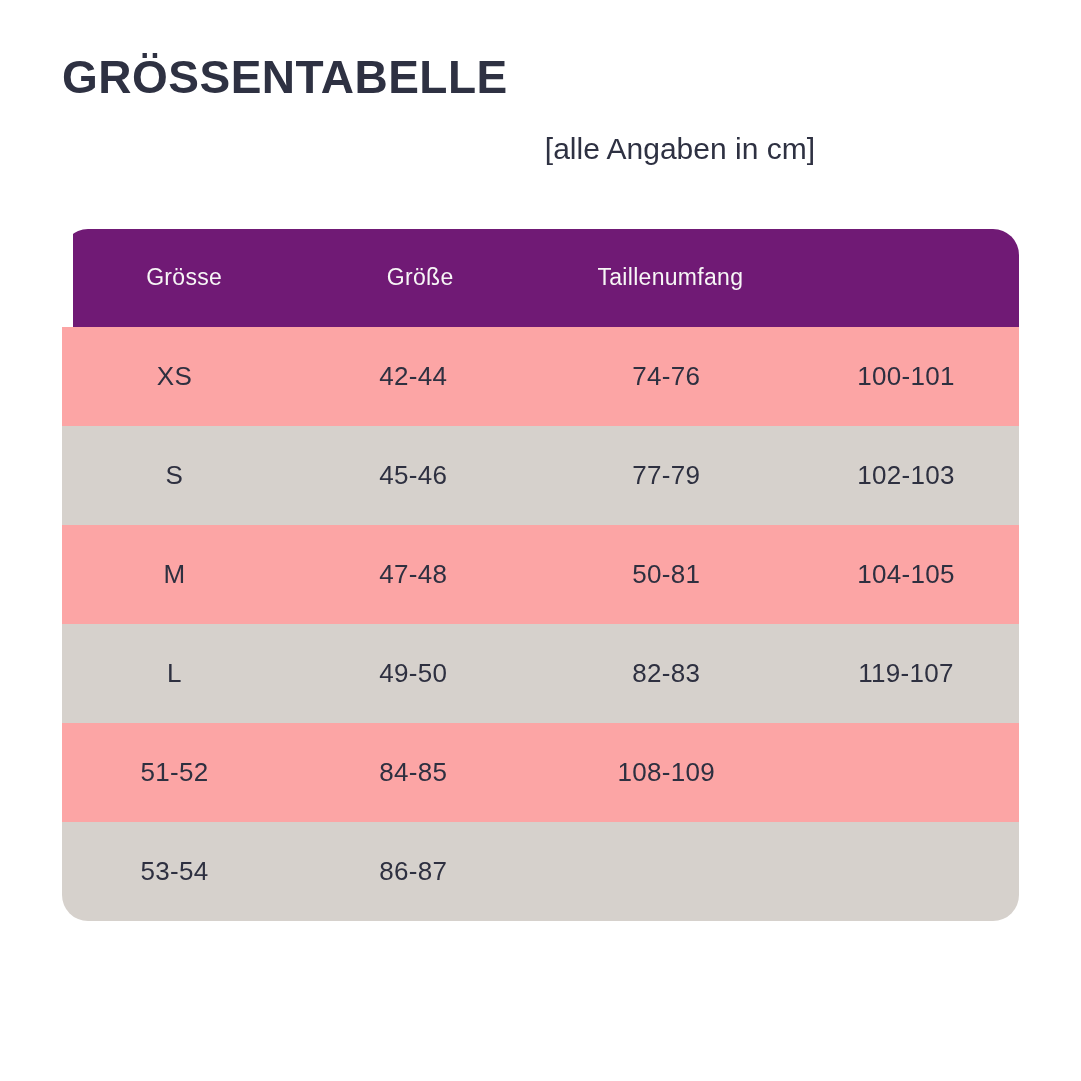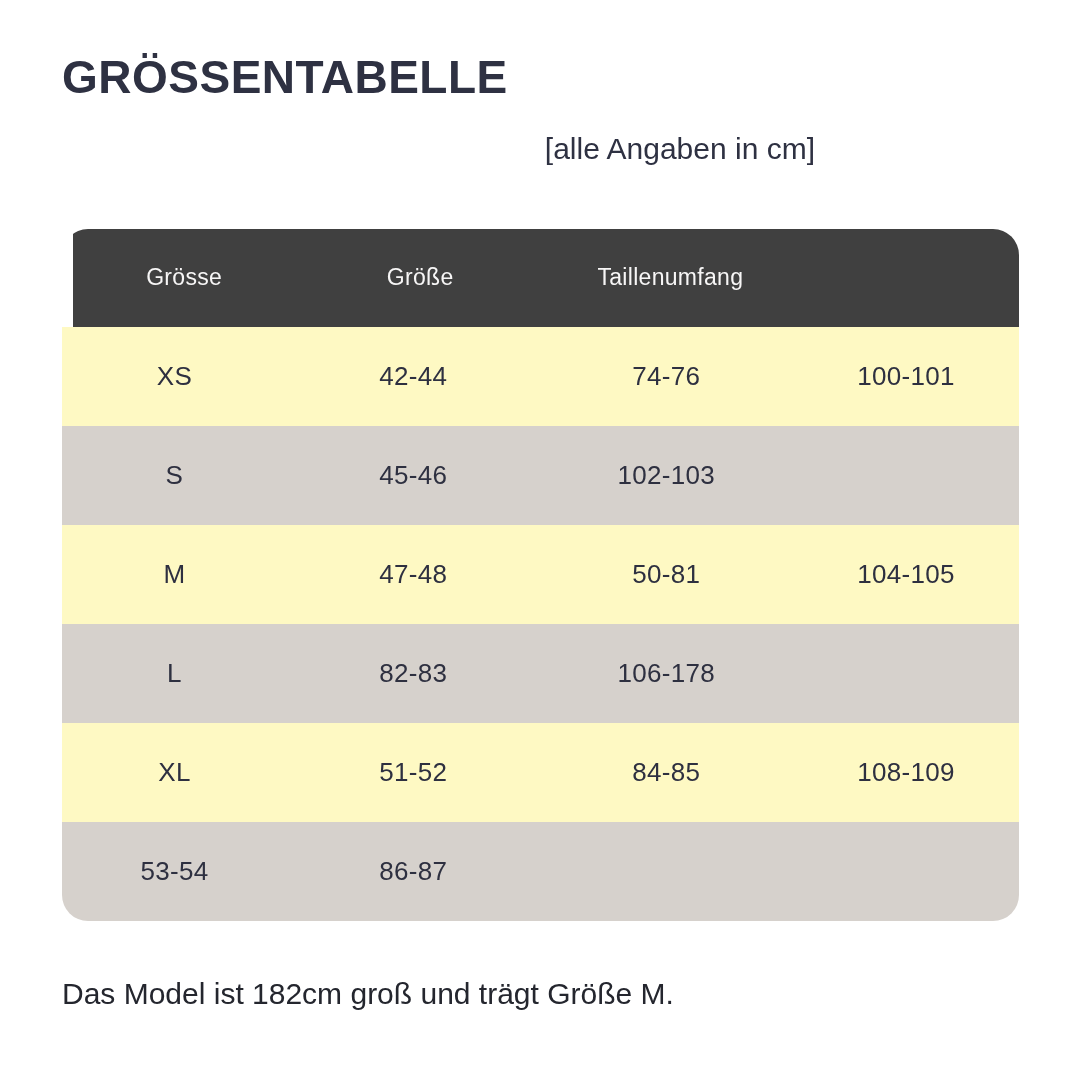--- a/index.html
+++ b/index.html
@@ -40,35 +40,35 @@
     width: 957px;
     border-radius: 26px;
     overflow: hidden;
   }
   .grid-row {
     display: grid;
     grid-template-columns: 23.5% 26.4% 26.5% 23.6%;
     align-items: center;
   }
   .thead {
-    background: #404040;
+    background: #701a75;
     height: 98px;
     margin-left: 11px;
   }
   .th {
     text-align: center;
     color: #F7F6F6;
     font-size: 23px;
     font-weight: 400;
     letter-spacing: 0.3px;
   }
   .row {
     height: 99px;
   }
-  .row.light { background: #fef9c3; }
+  .row.light { background: #fca5a5; }
   .row.dark  { background: #D6D1CC; }
   .td {
     text-align: center;
     font-size: 26px;
     font-weight: 500;
     color: #2E3040;
     letter-spacing: 0.3px;
   }
   .footer-note {
     margin: 54px 0 0 0;
@@ -97,45 +97,45 @@
     <div class="grid-row row light">
       <div class="td">XS</div>
       <div class="td">42-44</div>
       <div class="td">74-76</div>
       <div class="td">100-101</div>
     </div>
 
     <div class="grid-row row dark">
       <div class="td">S</div>
       <div class="td">45-46</div>
+      <div class="td">77-79</div>
       <div class="td">102-103</div>
     </div>
 
     <div class="grid-row row light">
       <div class="td">M</div>
       <div class="td">47-48</div>
       <div class="td">50-81</div>
       <div class="td">104-105</div>
     </div>
 
     <div class="grid-row row dark">
       <div class="td">L</div>
+      <div class="td">49-50</div>
       <div class="td">82-83</div>
-      <div class="td">106-178</div>
+      <div class="td">119-107</div>
     </div>
 
     <div class="grid-row row light">
-      <div class="td">XL</div>
       <div class="td">51-52</div>
       <div class="td">84-85</div>
       <div class="td">108-109</div>
     </div>
 
     <div class="grid-row row dark">
       <div class="td">53-54</div>
       <div class="td">86-87</div>
     </div>
 
   </div>
 
-  <p class="footer-note">Das Model ist 182cm groß und trägt Größe M.</p>
 
 </div>
 
 </body></html>

